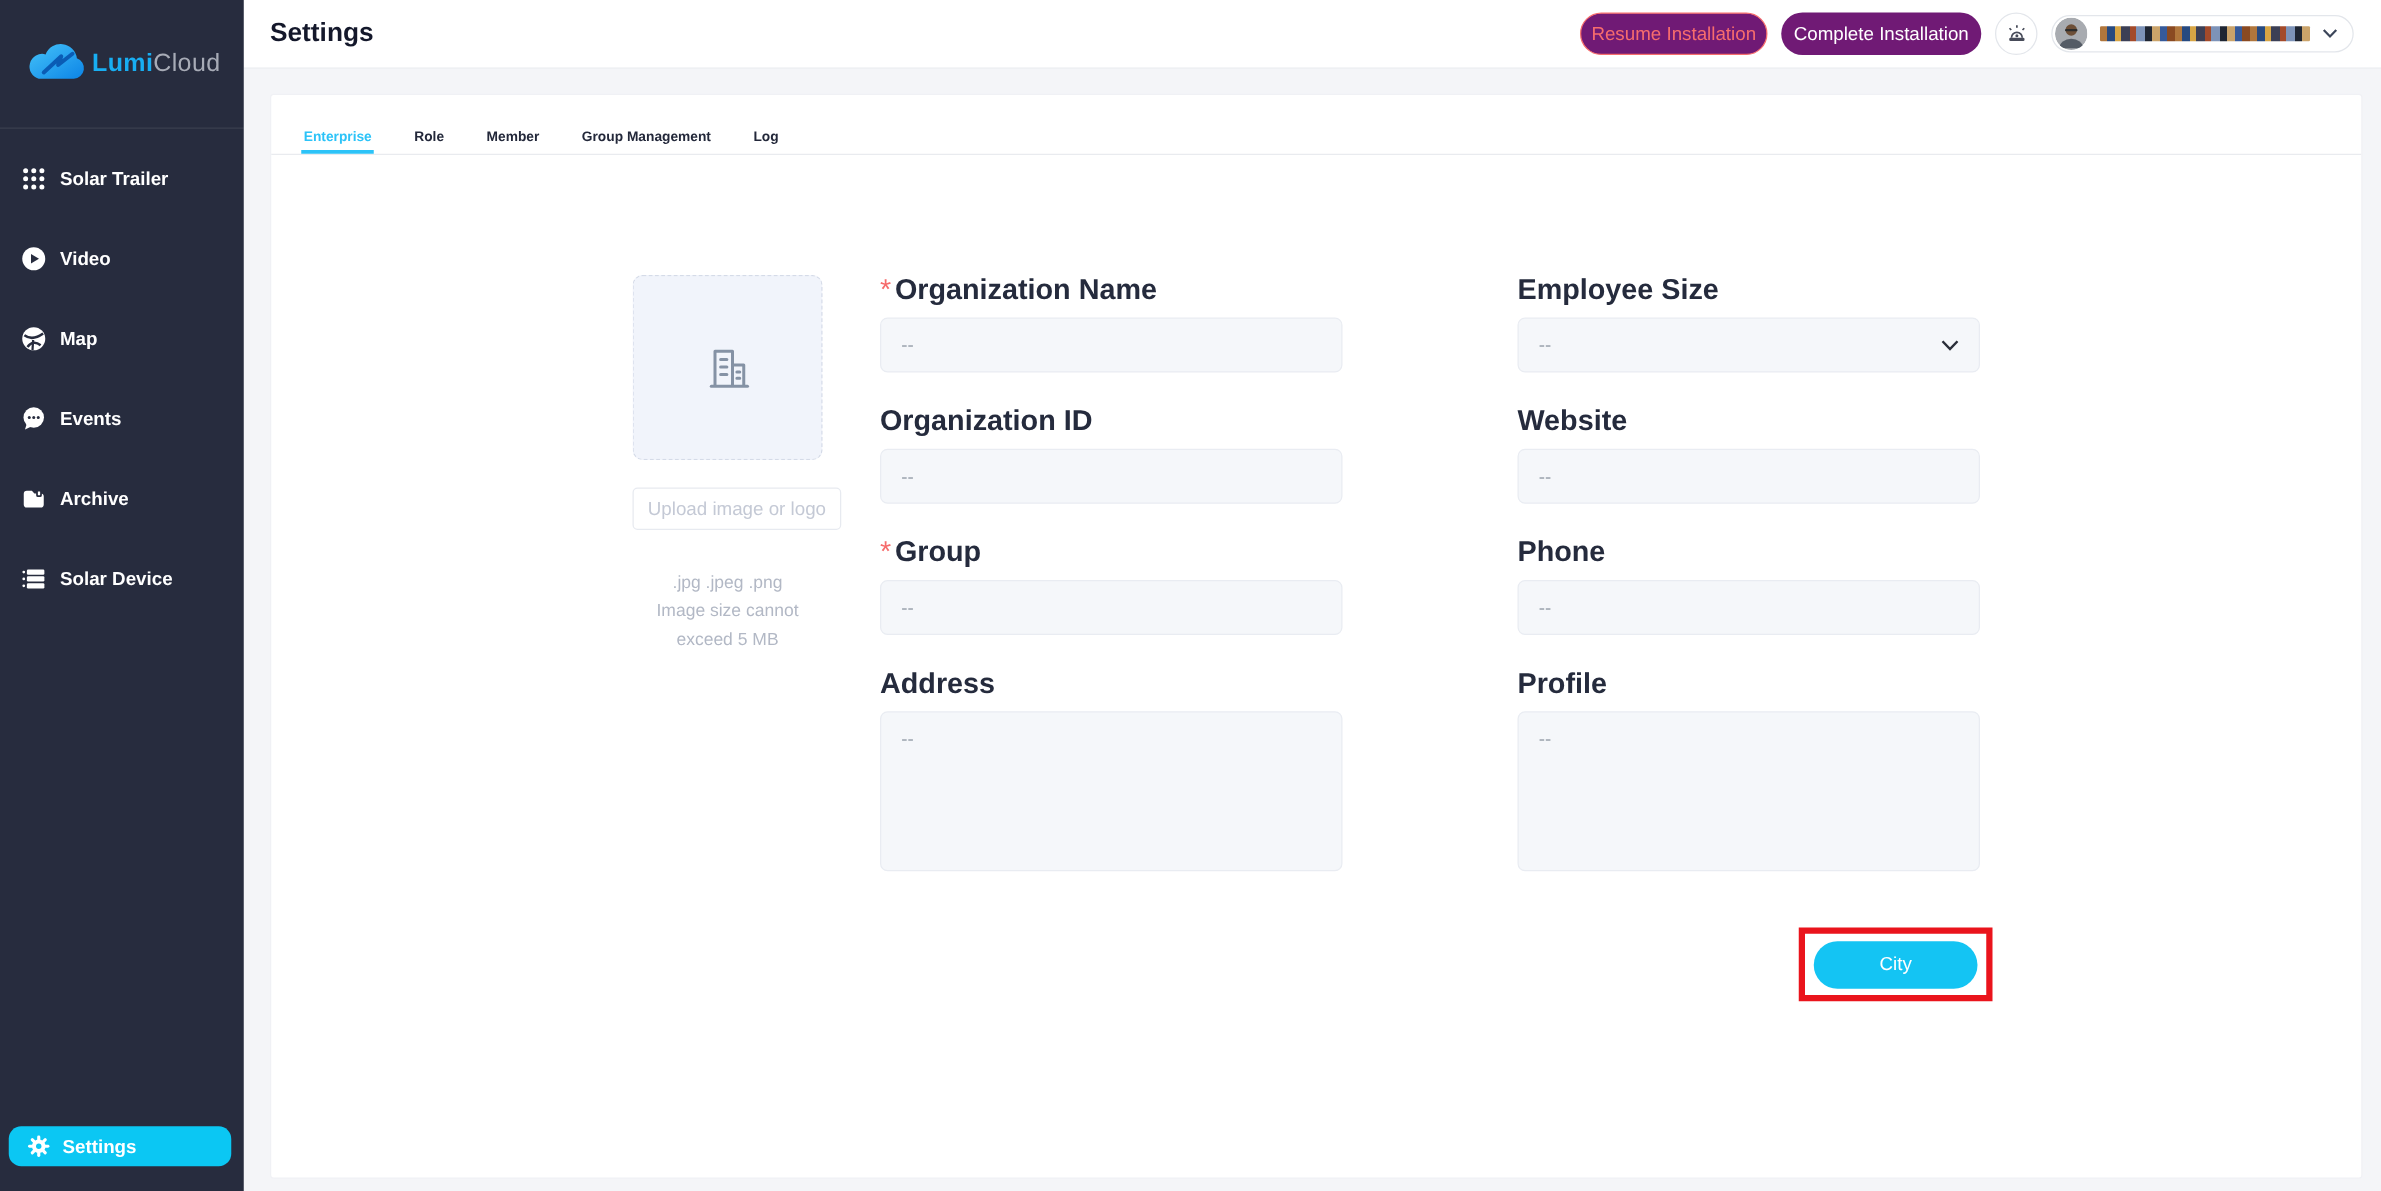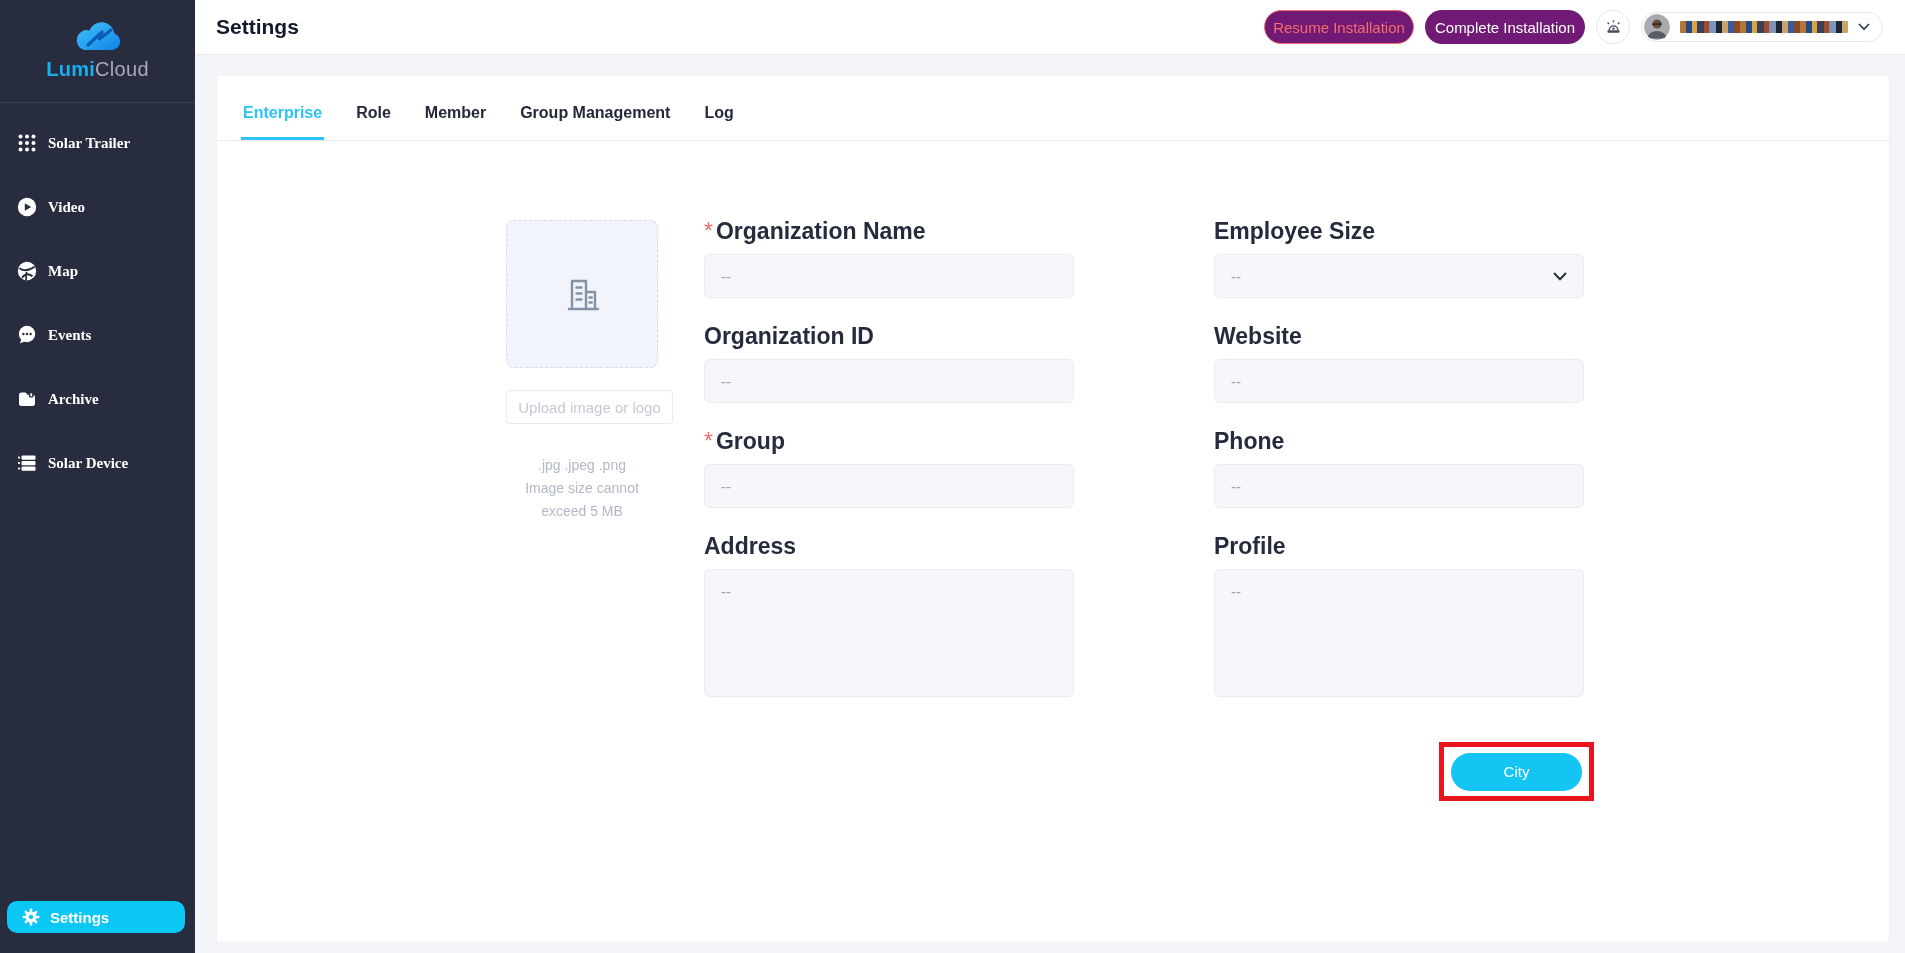--- a/index.html
+++ b/index.html
@@ -6,24 +6,24 @@
   html,body { width: 1905px; height: 953px; overflow: hidden; }
   body {
     font-family: "Liberation Sans", "DejaVu Sans", sans-serif;
     background: #f4f5f8;
     display: flex;
     color: #23283a;
   }
   
   .sidebar { width:195px; flex-shrink:0; background:#272c3e; position:relative; }
   .logo { height:103px; border-bottom:1px solid rgba(255,255,255,.09);
-          display:flex; flex-direction:column; align-items:center; justify-content:center; gap:3px; }
+          display:flex; align-items:center; justify-content:center; gap:3px; }
   .logo-text { font-size:20px; color:#a7abb6; letter-spacing:.3px; }
   .logo-text .bold { color:#18aef2; font-weight:700; }
-  .nav { padding-top:8px;font-family:Liberation Serif, serif; }
+  .nav { padding-top:8px; }
   .nav-item { height:64px; display:flex; align-items:center; padding-left:17px; gap:11px;
               color:#ffffff; font-size:15px; font-weight:700; cursor:pointer; }
   .nav-item svg { flex-shrink:0; }
   .settings-pill { position:absolute; left:7px; bottom:20px; width:178px; height:32px;
                    border-radius:10px; background:#0bc7f3; display:flex; align-items:center;
                    padding-left:15px; gap:10px; color:#fff; font-size:15px; font-weight:700; cursor:pointer; }
   
   .main { flex:1; display:flex; flex-direction:column; min-width:0; }
   .topbar { height:55px; background:#fff; border-bottom:1px solid #e9ebef;
             display:flex; align-items:center; padding:0 22px 0 21px; flex-shrink:0; }
@@ -40,21 +40,21 @@
   .avatar { width:26px; height:26px; border-radius:50%; overflow:hidden; flex-shrink:0; }
   .redacted-name { flex:1; height:12px; border-radius:1px;
     background: repeating-linear-gradient(90deg,
       #b0763c 0 6px, #274a80 6px 12px, #d7a545 12px 17px, #3c3f55 17px 24px,
       #a34a2a 24px 29px, #7d93b8 29px 36px, #1f2633 36px 42px, #caa36a 42px 48px,
       #365a9a 48px 54px, #8a4a22 54px 60px); }
   
   .content { flex:1; padding:20px 15px 10px 21px; }
   .card { background:#fff; border:1px solid #f0f1f5; border-radius:3px; height:868px; position:relative; }
   .tabs { display:flex; gap:30px; padding:28px 24px 0; border-bottom:1px solid #e9ebef; }
-  .tab { font-size:16px; font-weight:700; color:#23283a; padding:0 2px 15px; cursor:pointer;
+  .tab { font-size:11px; font-weight:700; color:#23283a; padding:0 2px 4px; cursor:pointer;
          border-bottom:3px solid transparent; }
   .tab.active { color:#2cc3f8; border-bottom-color:#2cc3f8; }
   
   .upload-box { position:absolute; left:289px; top:144px; width:152px; height:148px;
                 background:#f1f4fb; border:1px dashed #d5dbe8; border-radius:8px;
                 display:flex; align-items:center; justify-content:center; cursor:pointer; }
   .upload-btn { position:absolute; left:289px; top:314px; width:167px; height:34px; background:#fff;
                 border:1px solid #e7eaf0; border-radius:4px; color:#c4c9d5; font-size:15px;
                 display:flex; align-items:center; justify-content:center; cursor:pointer; }
   .upload-hints { position:absolute; left:254px; top:378px; width:222px; text-align:center;

